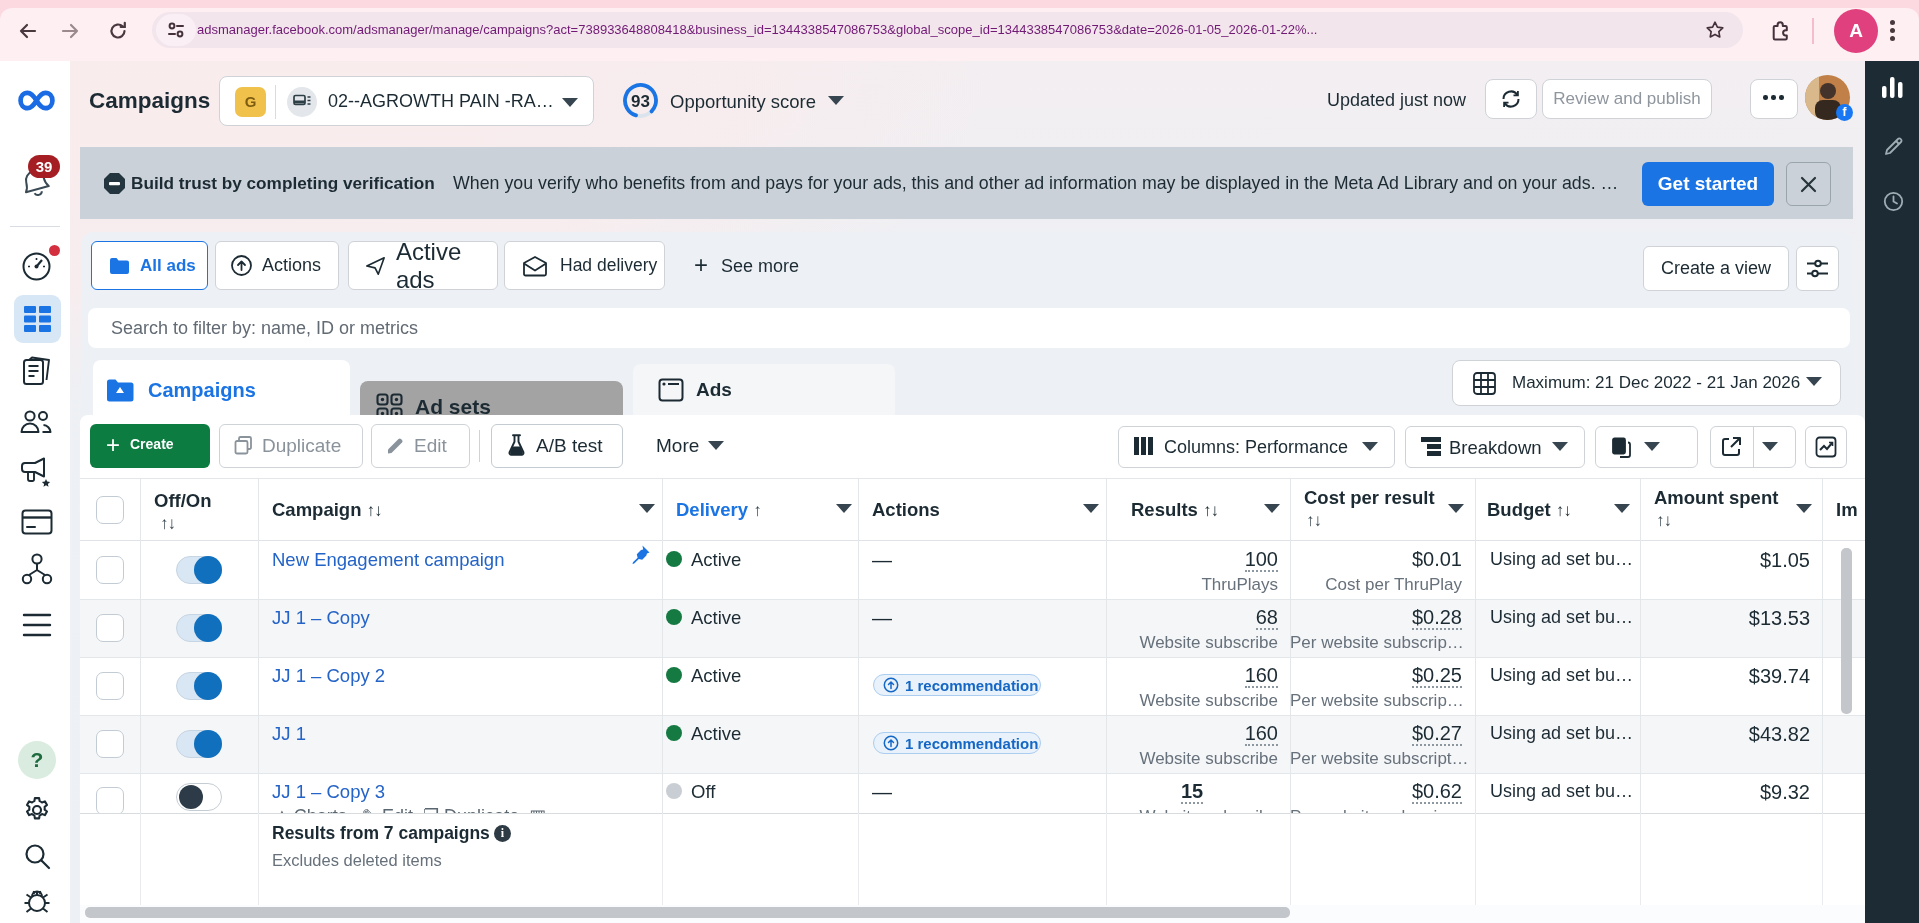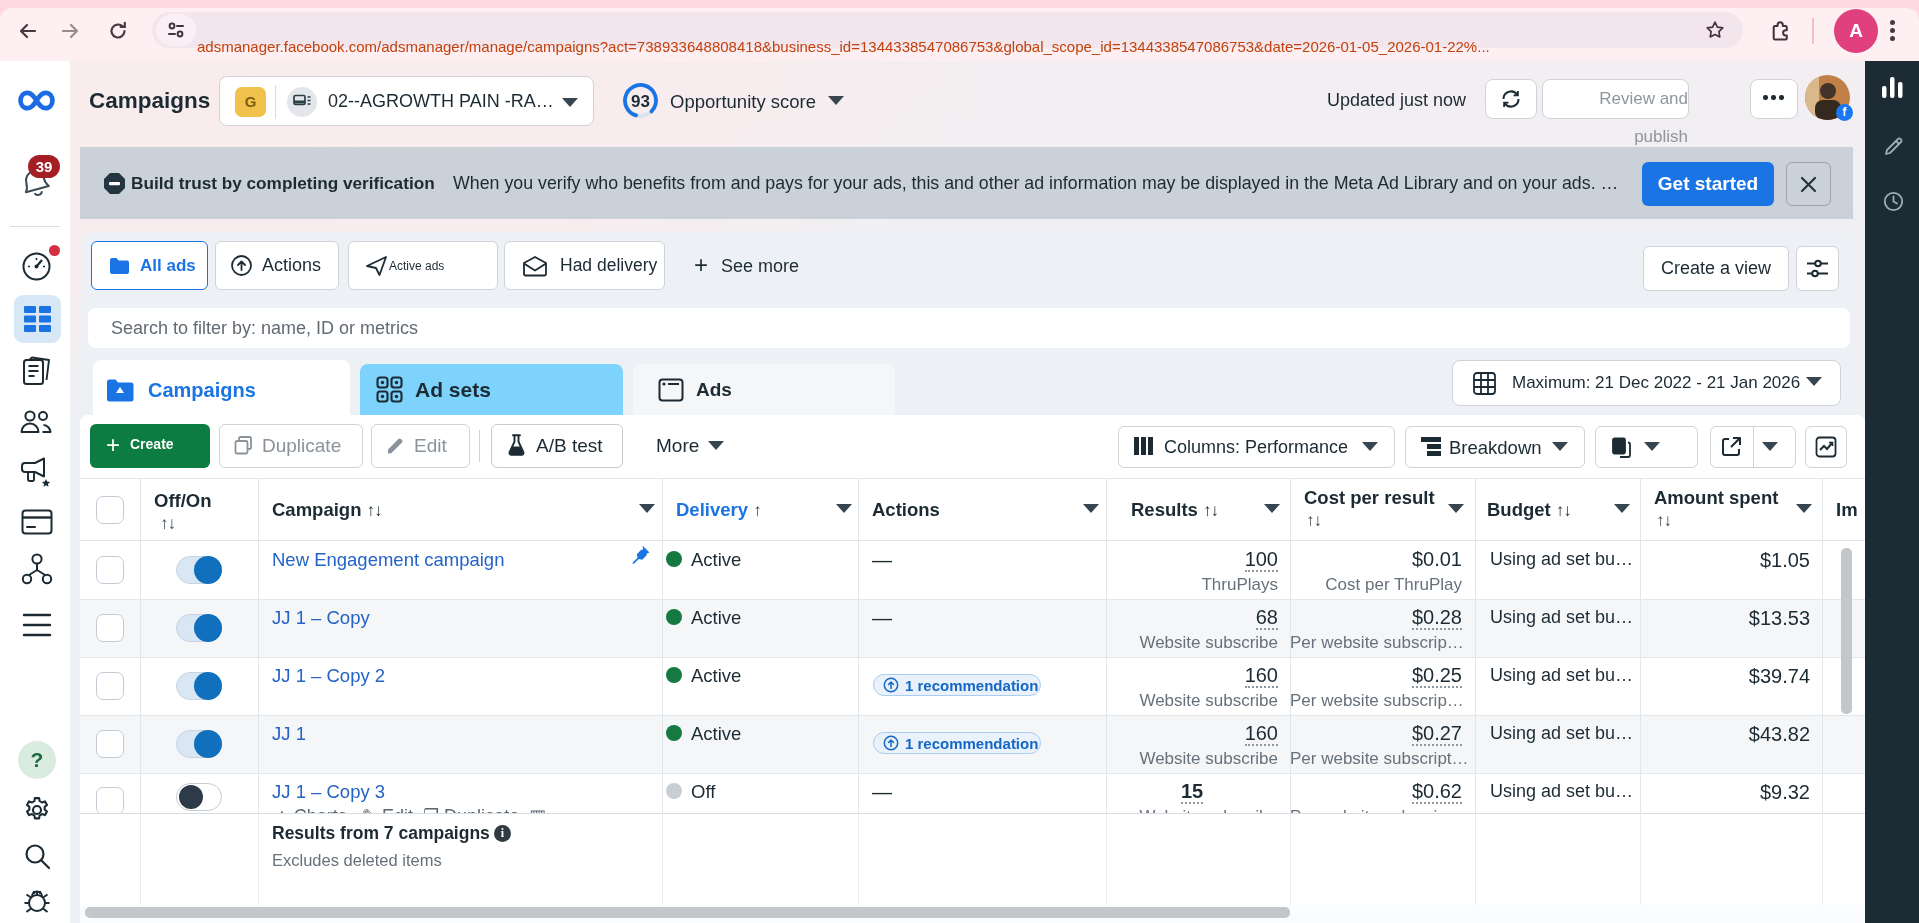--- a/index.html
+++ b/index.html
@@ -5,21 +5,21 @@
   * { margin:0; padding:0; box-sizing:border-box; }
   html,body { width:1919px; height:923px; overflow:hidden; }
   body { font-family:"Liberation Sans", sans-serif; color:#1c2b33; position:relative; background:#edf0f4; }
   .abs { position:absolute; }
   .caret { width:0; height:0; border-left:8px solid transparent; border-right:8px solid transparent; border-top:9.5px solid #36454f; display:inline-block; }
   .btn { position:absolute; border:1px solid #cfd3d8; border-radius:6px; background:#fff; }
   
   #chrome { position:absolute; left:0; top:0; width:1919px; height:61px; background:#fcd8e0; }
   
   #omni { position:absolute; left:152px; top:12px; width:1591px; height:36px; border-radius:18px; background:#f3e5ec; }
-  #urltext { position:absolute; left:45px; top:0; height:36px; line-height:36px; font-size:15px; color:#c2410c; white-space:nowrap;margin-top:17px; }
+  #urltext { position:absolute; left:45px; top:0; height:36px; line-height:36px; font-size:13px; color:#701a75; white-space:nowrap; }
   
   #leftbar { position:absolute; left:0; top:61px; width:70px; height:862px; background:#fff; }
   #darkbar { position:absolute; left:1865px; top:61px; width:54px; height:862px; background:#1d2c34; }
   #main { position:absolute; left:70px; top:61px; width:1795px; height:862px;
     background:
       radial-gradient(1080px 400px at 80px 30px, #f9eced 0%, rgba(249,236,237,0.8) 50%, rgba(249,236,237,0) 78%),
       linear-gradient(#f3eef1 0%, #eef0f4 25%, #edf1f5 100%);
   }
   #panel { position:absolute; left:81px; top:232px; width:1772px; height:691px; background:#edf1f5; border-radius:12px 12px 0 0; }
   
@@ -192,21 +192,21 @@
   <text x="18.5" y="25" font-size="17" font-weight="bold" fill="#1c2b33" text-anchor="middle" font-family="Liberation Sans">93</text>
 </svg>
 <div class="abs" style="left:670px;top:91px;font-size:18.5px;">Opportunity score</div>
 <div class="caret abs" style="left:828px;top:96px;"></div>
 <div class="abs" style="left:1327px;top:90px;font-size:18px;">Updated just now</div>
 <div class="btn" style="left:1485px;top:79px;width:52px;height:40px;border-radius:8px;"></div>
 <svg class="abs" style="left:1500px;top:88px" width="22" height="22" viewBox="0 0 22 22" fill="none" stroke="#1c2b33" stroke-width="2">
     <path d="M18.5 11 a7.5 7.5 0 0 1 -13.8 4.1 M3.5 11 a7.5 7.5 0 0 1 13.8 -4.1"></path>
     <path d="M17.9 2.9 v4.4 h-4.4 M4.1 19.1 v-4.4 h4.4" fill="none" stroke-width="1.8"></path>
   </svg>
-<div class="btn" style="left:1542px;top:79px;width:147px;height:40px;border-radius:8px;font-size:17px;color:#8f969e;text-align:right;line-height:38px;">Review and publish</div>
+<div class="btn" style="left:1542px;top:79px;width:170px;height:40px;border-radius:8px;font-size:17px;color:#8f969e;text-align:center;line-height:38px;">Review and publish</div>
 <div class="btn" style="left:1750px;top:79px;width:48px;height:40px;border-radius:8px;"></div>
 <div class="abs" style="left:1763px;top:95px;width:4.5px;height:4.5px;border-radius:50%;background:#1c2b33;box-shadow:8px 0 0 #1c2b33, 16px 0 0 #1c2b33"></div>
 <div class="abs" style="left:1805px;top:75px;width:45px;height:45px;border-radius:50%;background:#c08048;overflow:hidden;">
   <div class="abs" style="left:0px;top:0px;width:14px;height:45px;background:#d9b98c;"></div>
   <div class="abs" style="left:15px;top:8px;width:16px;height:16px;border-radius:50%;background:#43332a;"></div>
   <div class="abs" style="left:10px;top:25px;width:26px;height:20px;border-radius:8px;background:#35291f;"></div>
 </div>
 <div class="abs" style="left:1836px;top:104px;width:17px;height:17px;border-radius:50%;background:#1877f2;color:#fff;font-weight:bold;font-size:12px;text-align:center;line-height:17px;">f</div>
 
 <div id="banner"></div>
@@ -232,21 +232,21 @@
   <svg style="margin-left:14px" width="23" height="23" viewBox="0 0 23 23" fill="none" stroke="#1c2b33" stroke-width="1.8">
       <circle cx="11.5" cy="11.5" r="9.5"></circle>
       <path d="M11.5 16 V8 M8 11 l3.5 -3.5 L15 11" stroke-linecap="round" stroke-linejoin="round"></path>
     </svg>
   <span style="margin-left:9px;font-size:18px;">Actions</span>
 </div>
 <div class="chip" style="left:348px;top:241px;width:150px;">
   <svg style="margin-left:16px" width="24" height="22" viewBox="0 0 24 22" fill="none" stroke="#1c2b33" stroke-width="1.8" stroke-linejoin="round">
       <path d="M2 11 L21 2 L14.5 20 L11 13 z"></path>
     </svg>
-  <span style="font-size:12px;">Active ads</span>
+  <span style="margin-left:9px;font-size:24px;">Active ads</span>
 </div>
 <div class="chip" style="left:504px;top:241px;width:161px;">
   <svg style="margin-left:17px" width="26" height="22" viewBox="0 0 26 22" fill="none" stroke="#1c2b33" stroke-width="1.8" stroke-linejoin="round">
       <path d="M2 8 L13 2 L24 8 V19 a1.5 1.5 0 0 1 -1.5 1.5 h-19 A1.5 1.5 0 0 1 2 19 z"></path>
       <path d="M2 8.5 l11 7 l11 -7"></path>
     </svg>
   <span style="margin-left:12px;font-size:17.5px;">Had delivery</span>
 </div>
 <div class="abs" style="left:694px;top:253px;font-size:24px;color:#1c2b33;line-height:24px;">+</div>
 <div class="abs" style="left:721px;top:256px;font-size:18px;">See more</div>
@@ -254,21 +254,21 @@
 <div class="btn" style="left:1796px;top:246px;width:43px;height:45px;"></div>
 <svg class="abs" style="left:1806px;top:257px" width="23" height="23" viewBox="0 0 23 23" fill="none" stroke="#1c2b33" stroke-width="2">
     <path d="M1 6.5 h8 M15 6.5 h7 M1 16.5 h5 M12 16.5 h10"></path>
     <circle cx="12" cy="6.5" r="2.8"></circle>
     <circle cx="9" cy="16.5" r="2.8"></circle>
   </svg>
 
 <div id="search"></div>
 <div class="abs" style="left:111px;top:318px;font-size:18px;color:#626a73;">Search to filter by: name, ID or metrics</div>
 
-<div class="tab" style="left:360px;top:364px;width:263px;height:51px;background:#7dd3fc;">
+<div class="tab" style="left:360px;top:381px;width:263px;height:51px;background:#a3a3a3;">
   <svg style="margin-left:16px" width="27" height="27" viewBox="0 0 27 27" fill="none" stroke="#1c2b33" stroke-width="2.1">
       <rect x="1.5" y="1.5" width="10" height="10" rx="2.5"></rect>
       <rect x="15.5" y="1.5" width="10" height="10" rx="2.5"></rect>
       <rect x="1.5" y="15.5" width="10" height="10" rx="2.5"></rect>
       <rect x="15.5" y="15.5" width="10" height="10" rx="2.5"></rect>
       <circle cx="6.5" cy="6.5" r="1.7" fill="#1c2b33" stroke="none"></circle>
       <circle cx="20.5" cy="6.5" r="1.7" fill="#1c2b33" stroke="none"></circle>
       <circle cx="6.5" cy="20.5" r="1.7" fill="#1c2b33" stroke="none"></circle>
       <circle cx="20.5" cy="20.5" r="1.7" fill="#1c2b33" stroke="none"></circle>
     </svg>

